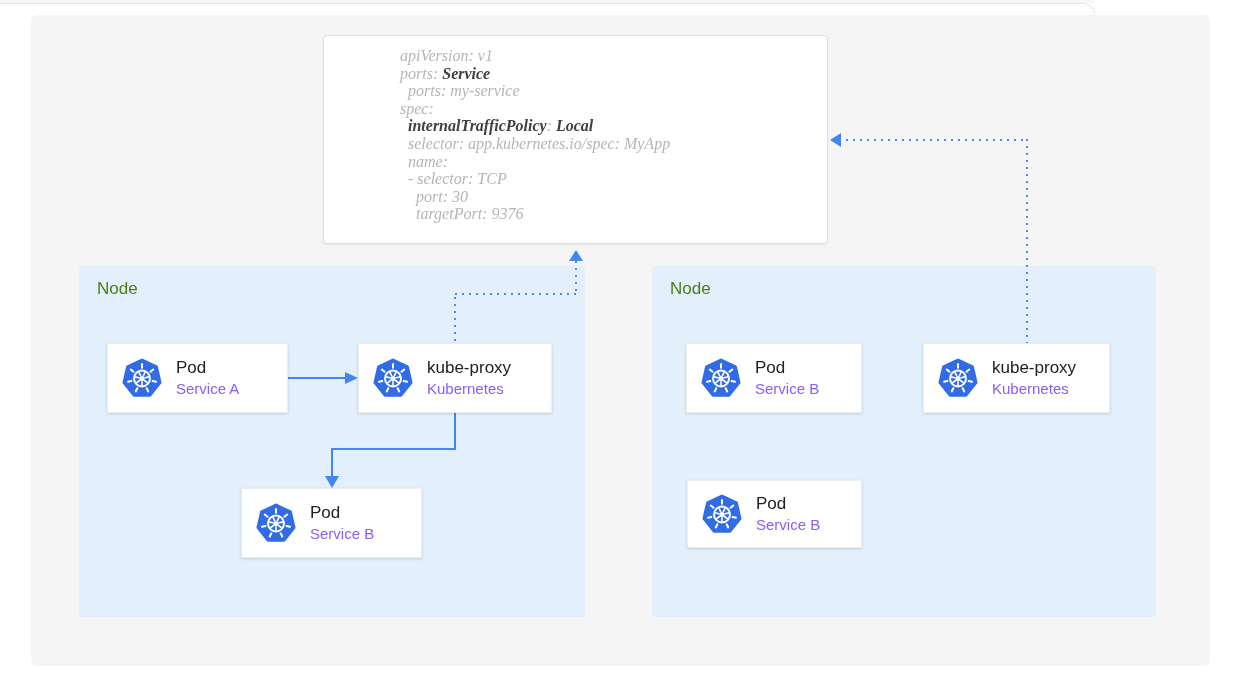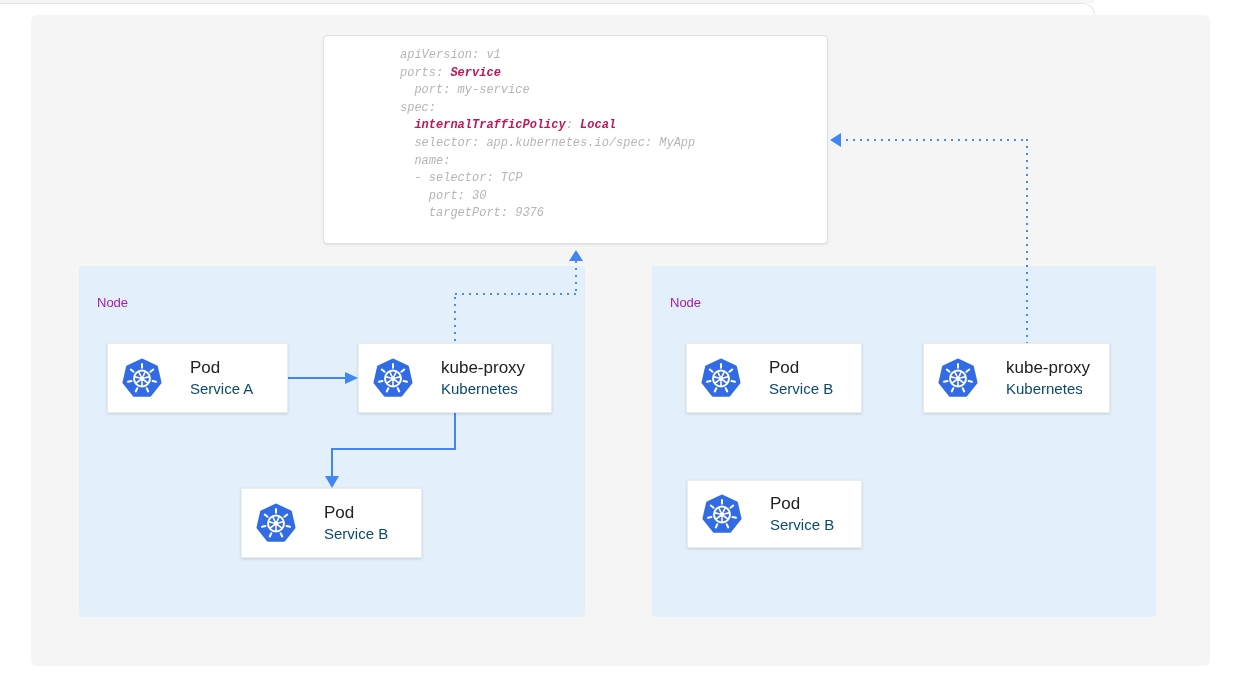--- a/index.html
+++ b/index.html
@@ -12,36 +12,36 @@
             border-top:1px solid #e5e5e5;border-right:1px solid #e5e5e5;
             border-top-right-radius:12px;}
 
   .canvas{position:absolute;left:31px;top:15px;width:1179px;height:651px;
           background:#f5f5f6;border-radius:6px;}
 
   
   .yaml-card{position:absolute;left:323px;top:35px;width:505px;height:209px;background:#fff;
              border:1px solid #dfdfdf;border-radius:4px;box-shadow:0 1px 2px rgba(0,0,0,0.08);
              box-sizing:border-box;padding:11px 10px 0 76px;}
-  .code-line{font-family:Liberation Mono, monospace;font-style:italic;font-size:12px;
+  .code-line{font-family:Liberation Serif, serif;font-style:italic;font-size:16px;
              line-height:17.6px;color:#b5b5b5;white-space:pre;}
-  .code-line .b{font-weight:bold;color:#be185d;}
+  .code-line .b{font-weight:bold;color:#404040;}
 
   
   .node{position:absolute;width:506px;height:351px;background:var(--node_bg,#e3f0fb);border-radius:3px;}
-  .node-label{position:absolute;left:18px;top:29px;font-size:13px;color:#a21caf;}
+  .node-label{position:absolute;left:18px;top:13px;font-size:17px;color:#4d7c0f;}
 
   
   .card{position:absolute;background:#fff;border:1px solid #ececec;border-radius:1px;
         box-shadow:0 1px 3px rgba(0,0,0,0.15);box-sizing:border-box;
         display:flex;align-items:center;padding-left:14px;}
   .card .k8s{width:40px;height:41px;flex:0 0 auto;}
-  .card .txt{margin-left:28px;}
+  .card .txt{margin-left:14px;}
   .card .title{font-size:17px;color:#212121;line-height:22px;}
-  .card .sub{font-size:15px;color:#0c4a6e;line-height:20px;}
+  .card .sub{font-size:15px;color:#8b5cf6;line-height:20px;}
 
   
   .solid-h{position:absolute;height:2px;background:var(--arrow_solid,#4285f4);}
   .solid-v{position:absolute;width:2px;background:var(--arrow_solid,#4285f4);}
   .dot-h{position:absolute;height:2px;
          background-image:repeating-linear-gradient(to right,var(--arrow_dotted,#4d88f1) 0 2px,transparent 2px 7px);}
   .dot-v{position:absolute;width:2px;
          background-image:repeating-linear-gradient(to bottom,var(--arrow_dotted,#4d88f1) 0 2px,transparent 2px 7px);}
   .head{position:absolute;width:0;height:0;}
   .head-right{border-top:6px solid transparent;border-bottom:6px solid transparent;
@@ -88,21 +88,21 @@
 
   <div class="top-strip"></div>
   <div class="top-edge"></div>
 
   <div class="canvas"></div>
 
   <div class="yaml-card">
     <div>
         <div class="code-line"><span>apiVersion: v1</span></div>
         <div class="code-line"><span>ports: </span><span class="b">Service</span></div>
-        <div class="code-line"><span>  port: my-service</span></div>
+        <div class="code-line"><span>  ports: my-service</span></div>
         <div class="code-line"><span>spec:</span></div>
         <div class="code-line"><span>  </span><span class="b">internalTrafficPolicy</span><span>: </span><span class="b">Local</span></div>
         <div class="code-line"><span>  selector: app.kubernetes.io/spec: MyApp</span></div>
         <div class="code-line"><span>  name:</span></div>
         <div class="code-line"><span>  - selector: TCP</span></div>
         <div class="code-line"><span>    port: 30</span></div>
         <div class="code-line"><span>    targetPort: 9376</span></div>
       </div>
   </div>
 

